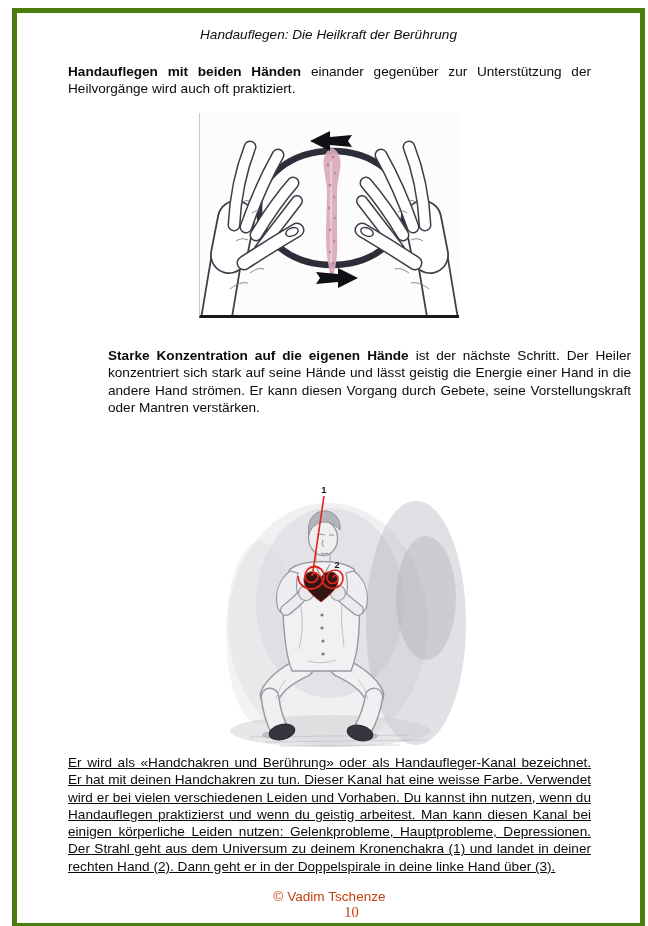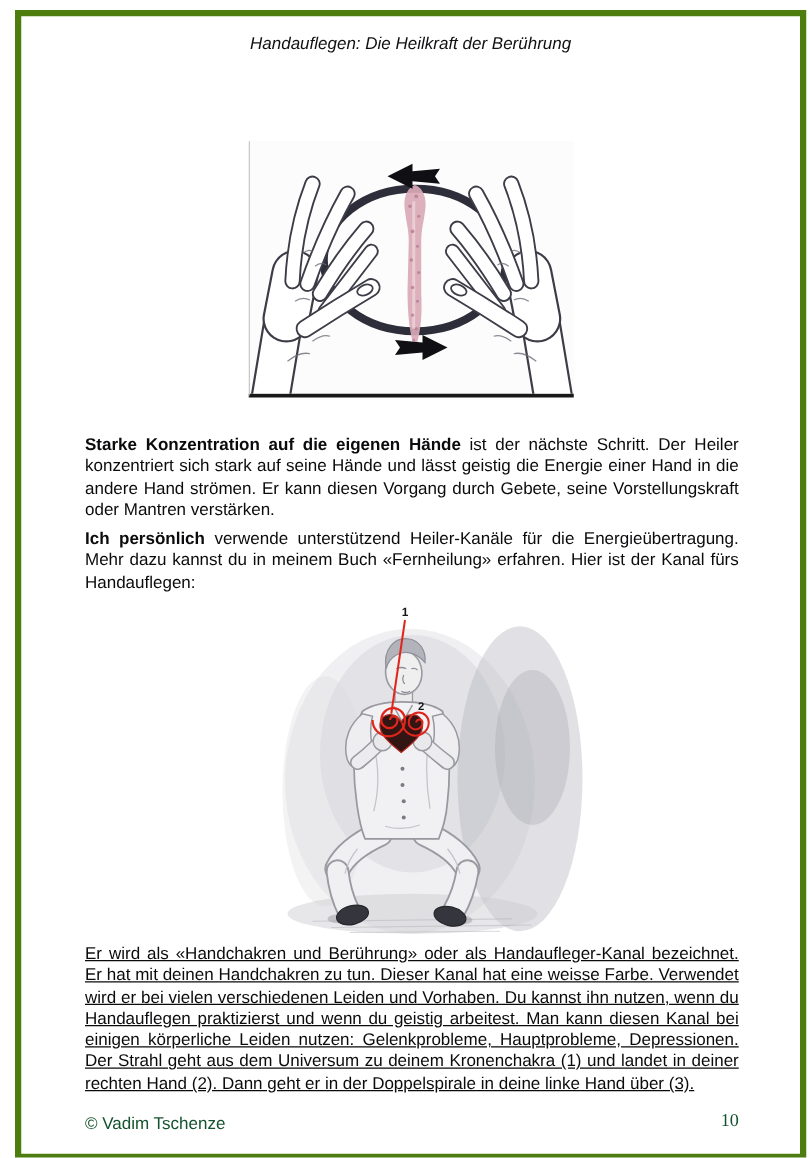--- a/index.html
+++ b/index.html
@@ -1,37 +1,38 @@
 <!DOCTYPE html>
 <html><head>
 <meta charset="utf-8">
 <style>
   html,body{margin:0;padding:0;background:#ffffff;}
   body{width:648px;height:926px;position:relative;font-family:"Liberation Sans",sans-serif;overflow:hidden;}
   .page{position:absolute;left:12px;top:8px;width:623px;height:910px;background:#ffffff;border:5px solid #4d7c0f;}
   .doc-title{position:absolute;top:14px;left:0;width:100%;text-align:center;font-style:italic;font-size:13.6px;color:#101012;}
   .para{position:absolute;left:51px;width:523px;margin:0;font-size:13.6px;line-height:17.3px;color:#0b0b0d;text-align:justify;text-align-last:left;}
   .p1{top:50px;}
-  .p2{top:334px;}
+  .p2{top:334px;margin-left:40px;}
   .p3{top:409px;}
   .p4{top:741px;text-decoration:underline;}
   .para b{font-weight:bold;}
   .fig1{position:absolute;left:182px;top:100px;width:259px;height:202px;margin:0;background:#fdfcfc;border-left:1px solid #c9c9c9;border-bottom:3px solid #191919;}
   .fig2{position:absolute;left:203px;top:470px;width:275px;height:266px;margin:0;}
-  .footer{position:absolute;left:51px;top:876px;width:523px;display:flex;justify-content:space-between;align-items:flex-end;font-size:13.6px;color:#14532d;}
+  .footer{position:absolute;left:51px;top:876px;width:523px;display:flex;justify-content:space-between;align-items:center;font-size:13.6px;color:#c2410c;flex-direction:column;}
   .pagenum{font-family:"Liberation Serif",serif;font-size:14.5px;margin-left:44px;}
   svg{display:block;}
 </style>
 </head>
 <body>
 
 <div class="page">
 
   <div class="doc-title">Handauflegen: Die Heilkraft der Berührung</div>
 
+  <p class="para p1"><b>Handauflegen mit beiden Händen</b><span> einander gegenüber zur Unterstützung der Heilvorgänge wird auch oft praktiziert.</span></p>
 
   <figure class="fig1">
     <svg width="259" height="202" viewBox="0 0 259 202" xmlns="http://www.w3.org/2000/svg">
       <ellipse cx="132" cy="95" rx="73" ry="57" fill="none" stroke="#2e2e3a" stroke-width="6.5"></ellipse>
       <g>
         <path d="M132,35 C126,37 122,45 124,56 C125,65 127,70 127,80 L126,120 C126,140 128,155 132,167 C136,155 138,142 137,122 L137,80 C137,70 139,65 140,56 C142,45 138,37 132,35 Z" fill="#d9a9b7" opacity="0.92"></path>
         <path d="M131,48 L131,150" stroke="#efd9e0" stroke-width="2.4" opacity="0.7" fill="none"></path>
         <g fill="#b97f93" opacity="0.85">
           <circle cx="128" cy="52" r="1.4"></circle>
             <circle cx="135" cy="60" r="1.2"></circle>
@@ -74,21 +75,20 @@
         </g>
       </g>
       <use href="#hand-shape" transform="translate(259,0) scale(-1,1)"></use>
       <polygon points="110,28 130,18 130,24 152,22 148,28 152,34 130,32 130,38" fill="#101014"></polygon>
       <polygon points="158,165 138,155 138,161 116,159 120,165 116,171 138,169 138,175" fill="#101014"></polygon>
     </svg>
   </figure>
 
   <p class="para p2"><b>Starke Konzentration auf die eigenen Hände</b><span> ist der nächste Schritt. Der Heiler konzentriert sich stark auf seine Hände und lässt geistig die Energie einer Hand in die andere Hand strömen. Er kann diesen Vorgang durch Gebete, seine Vorstellungskraft oder Mantren verstärken.</span></p>
 
-  <p class="para p3"><b>Ich persönlich</b><span> verwende unterstützend Heiler-Kanäle für die Energieübertragung. Mehr dazu kannst du in meinem Buch «Fernheilung» erfahren. Hier ist der Kanal fürs Handauflegen:</span></p>
 
   <figure class="fig2">
     <svg width="275" height="266" viewBox="0 0 275 266" xmlns="http://www.w3.org/2000/svg">
       <g>
         <ellipse cx="108" cy="142" rx="100" ry="122" fill="#d7d7dc" opacity="0.38"></ellipse>
         <ellipse cx="110" cy="120" rx="74" ry="95" fill="#c5c5cc" opacity="0.30"></ellipse>
         <ellipse cx="196" cy="140" rx="50" ry="122" fill="#b5b5bd" opacity="0.40"></ellipse>
         <ellipse cx="206" cy="115" rx="30" ry="62" fill="#a6a6af" opacity="0.35"></ellipse>
         <ellipse cx="40" cy="150" rx="34" ry="92" fill="#dcdce0" opacity="0.35"></ellipse>
         <ellipse cx="110" cy="248" rx="100" ry="16" fill="#c9c9cf" opacity="0.45"></ellipse>

